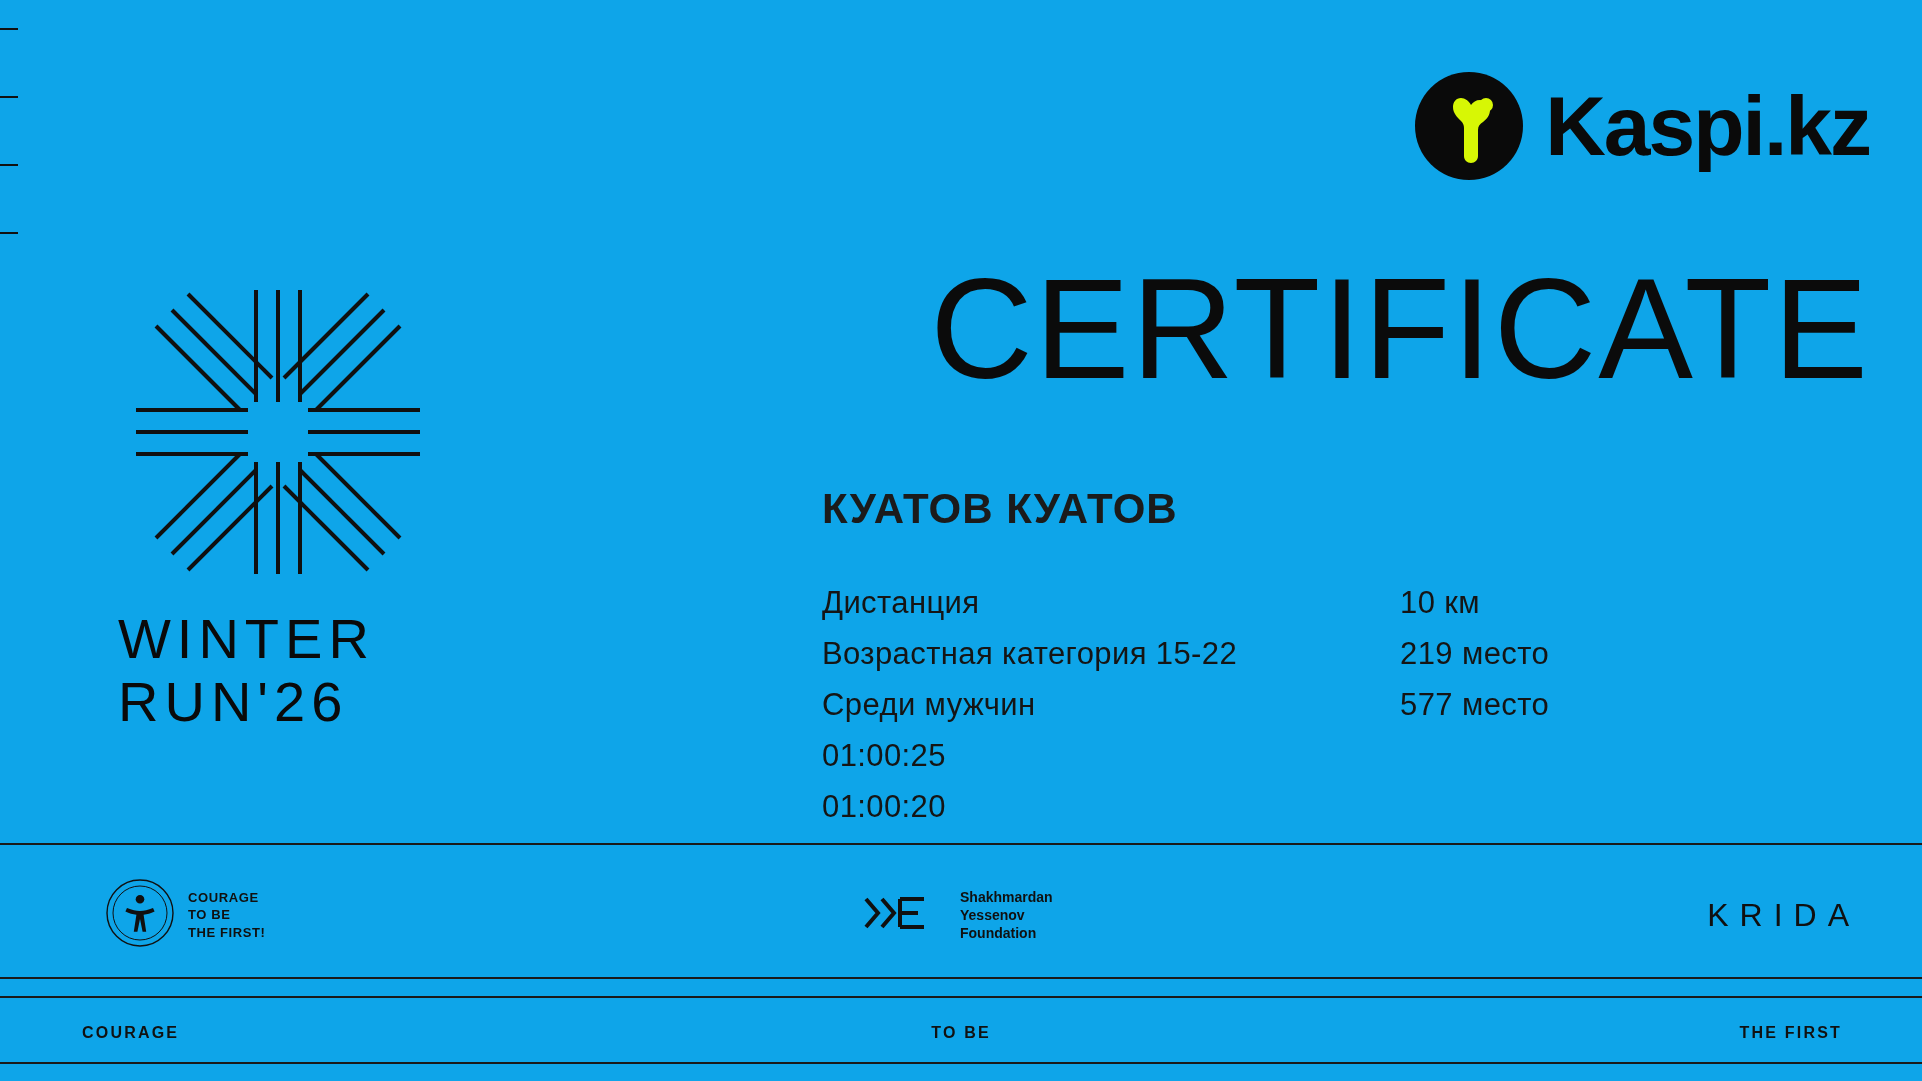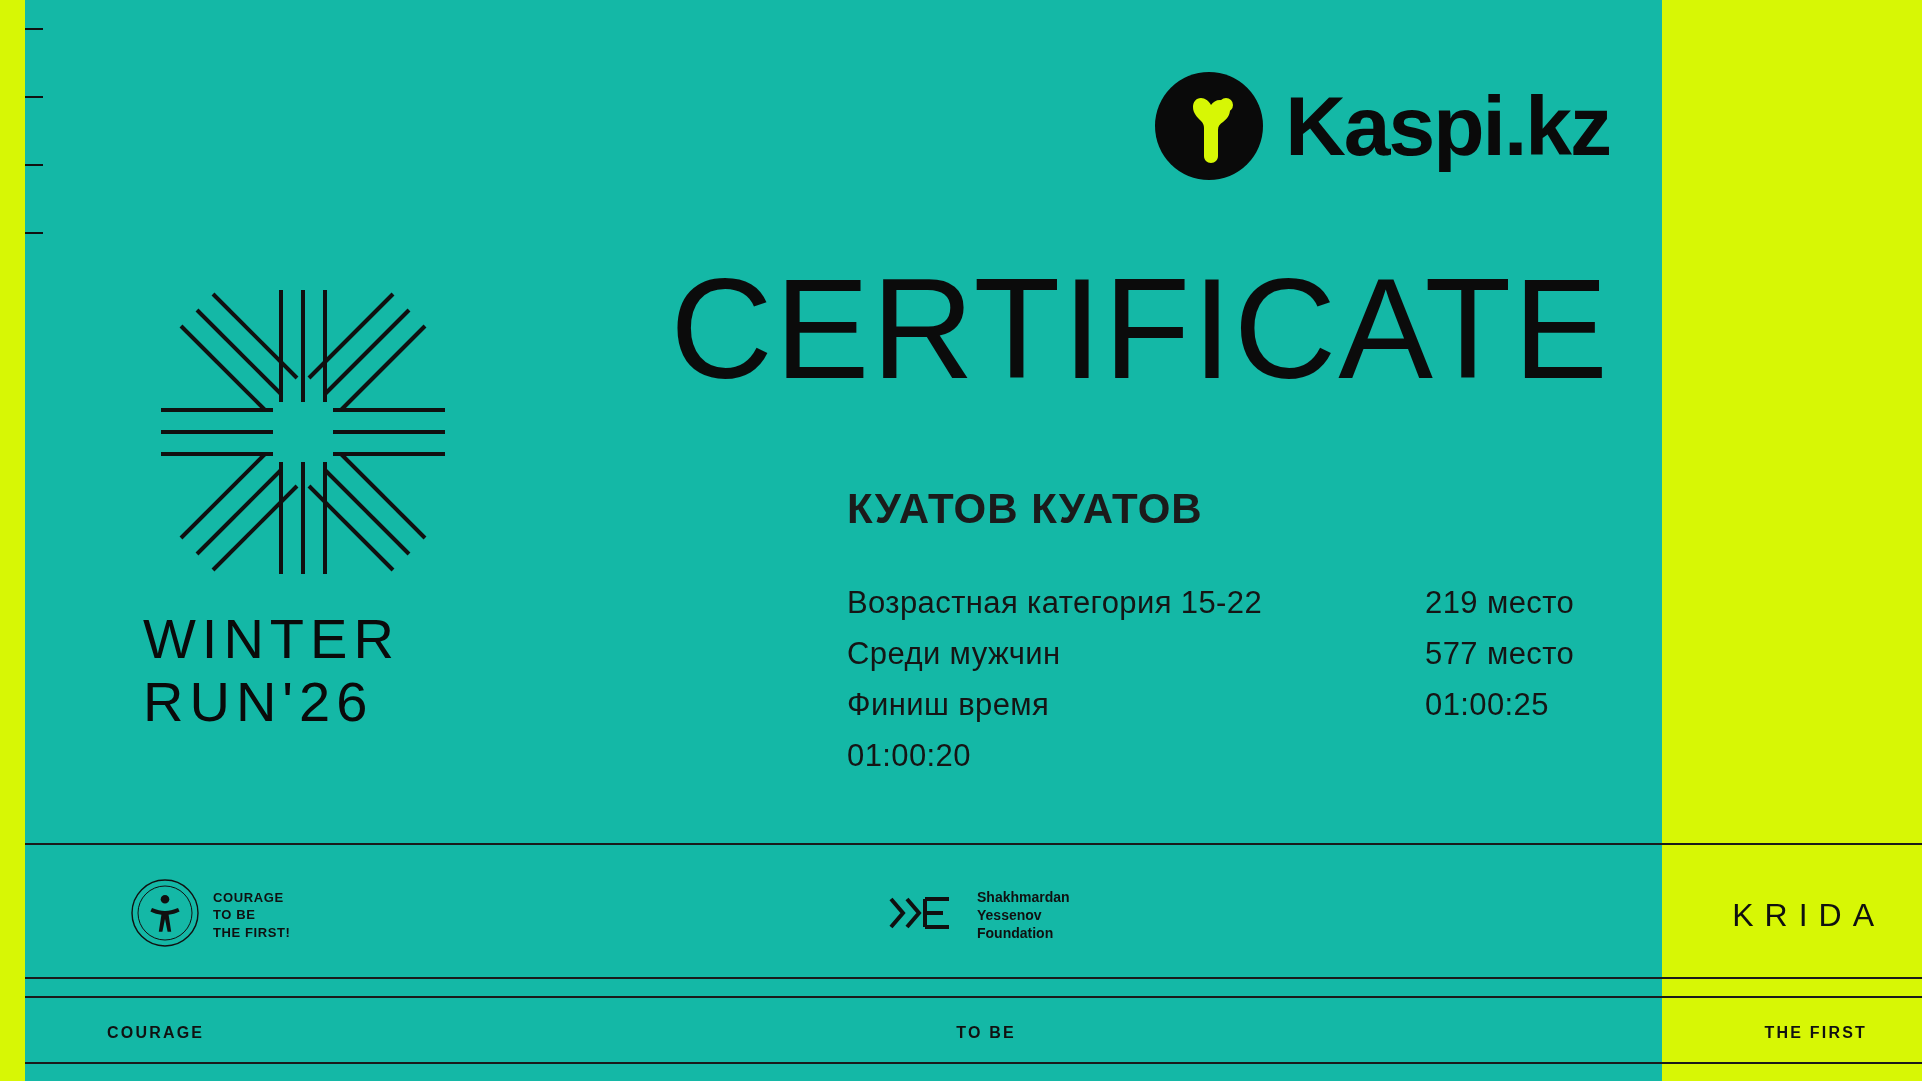--- a/index.html
+++ b/index.html
@@ -11,24 +11,23 @@
     height: 1081px;
     background: #d7f705;
     font-family: "Liberation Sans", sans-serif;
     color: #111111;
     overflow: hidden;
     position: relative;
   }
 
   .certificate {
     position: relative;
-    width: 1637px;
+    width: 1922px;
     height: 1081px;
-    background: #14b8a6;
-    margin-left: 25px;
+    background: #0ea5e9;
   }
 
   
   .kaspi-logo {
     position: absolute;
     top: 72px;
     right: 52px;
     display: flex;
     align-items: center;
     gap: 22px;
@@ -134,21 +133,21 @@
     height: 120px;
     display: flex;
     align-items: center;
   }
   .partner {
     display: flex;
     align-items: center;
     position: absolute;
   }
   .partner-courage { left: 104px; gap: 12px; }
-  .partner-sef { left: 860px; gap: 20px; }
+  .partner-sef { left: 860px; gap: 28px; }
   .partner-krida { right: 62px; }
 
   .courage-text {
     font-size: 13px;
     line-height: 1.32;
     letter-spacing: 0.6px;
     font-weight: bold;
     color: #101010;
     white-space: pre-line;
   }
@@ -251,29 +250,32 @@
       </svg>
     </span>
     <div class="emblem-title">WINTER
 RUN'26</div>
   </div>
 
   <div class="result-block">
     <div class="athlete-name">КУАТОВ КУАТОВ</div>
 
     <div class="result-row">
+      <div class="result-label">Дистанция</div>
+      <div class="result-value">10 км</div>
+    </div>
+    <div class="result-row">
       <div class="result-label">Возрастная категория 15-22</div>
       <div class="result-value">219 место</div>
     </div>
     <div class="result-row">
       <div class="result-label">Среди мужчин</div>
       <div class="result-value">577 место</div>
     </div>
     <div class="result-row">
-      <div class="result-label">Финиш время</div>
       <div class="result-value">01:00:25</div>
     </div>
     <div class="result-row">
       <div class="result-value">01:00:20</div>
     </div>
   </div>
 
   <div class="divider divider-1"></div>
   <div class="divider divider-2"></div>
   <div class="divider divider-3"></div>

